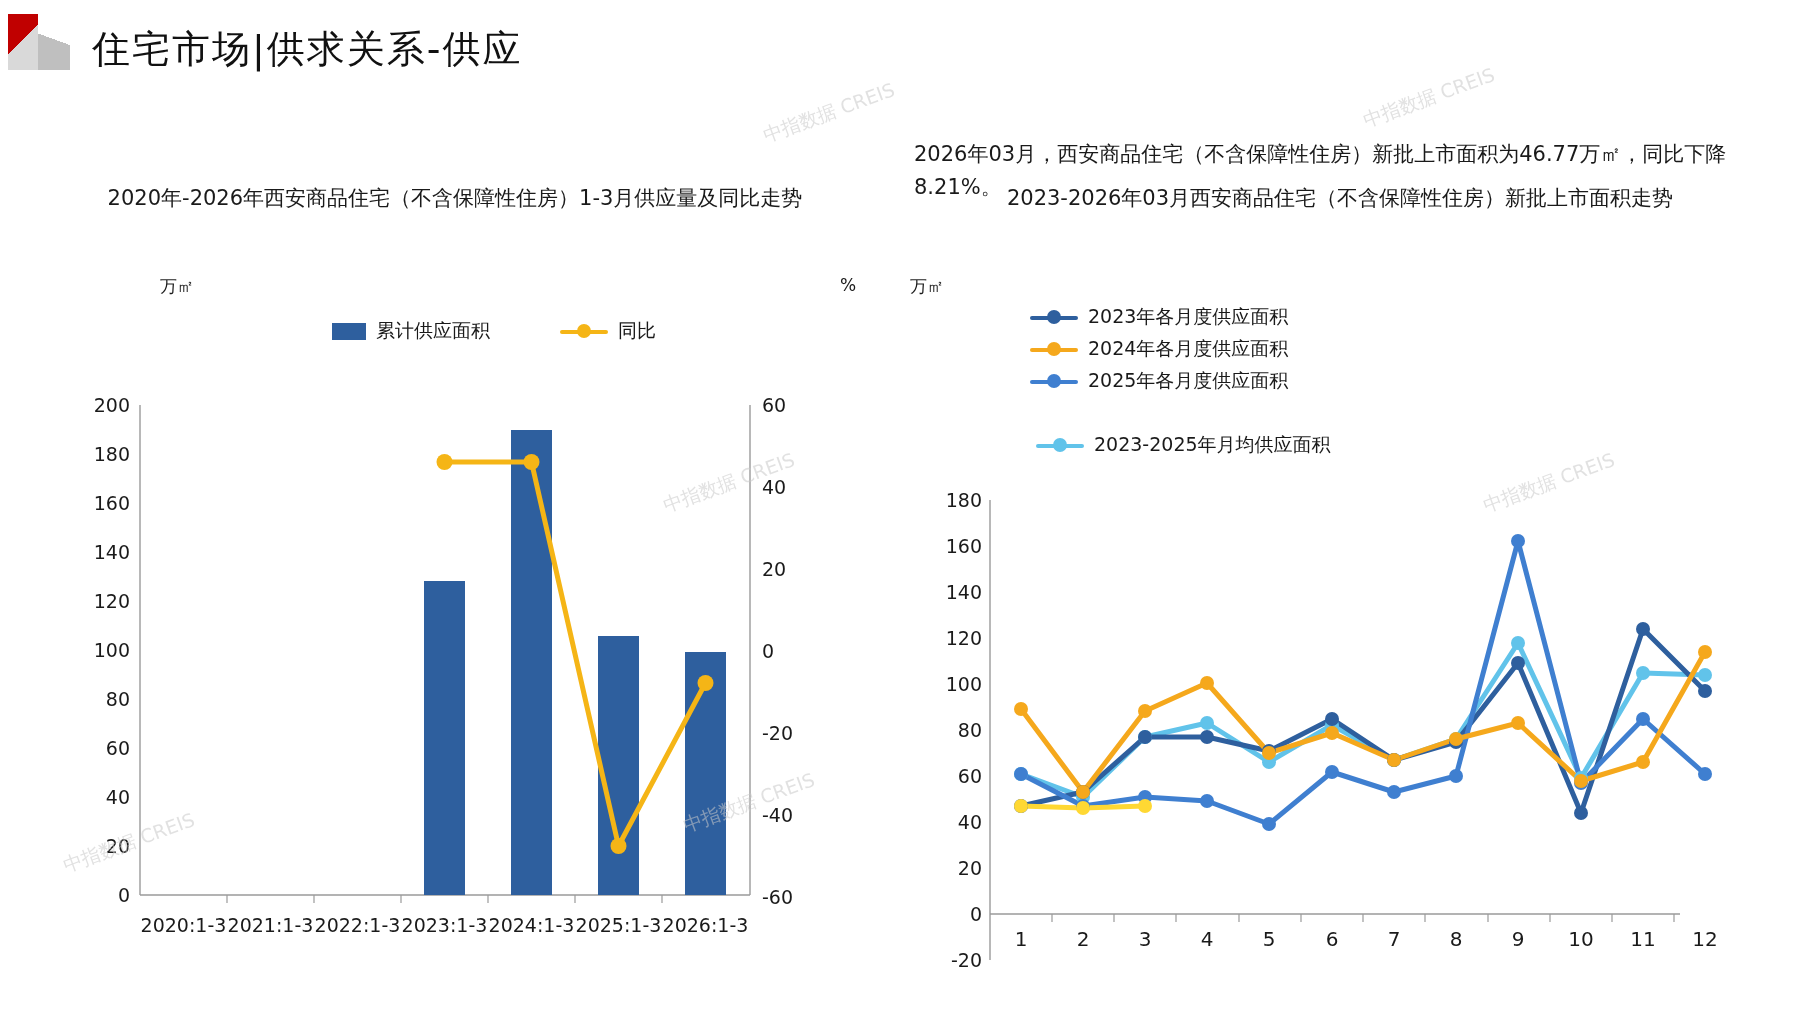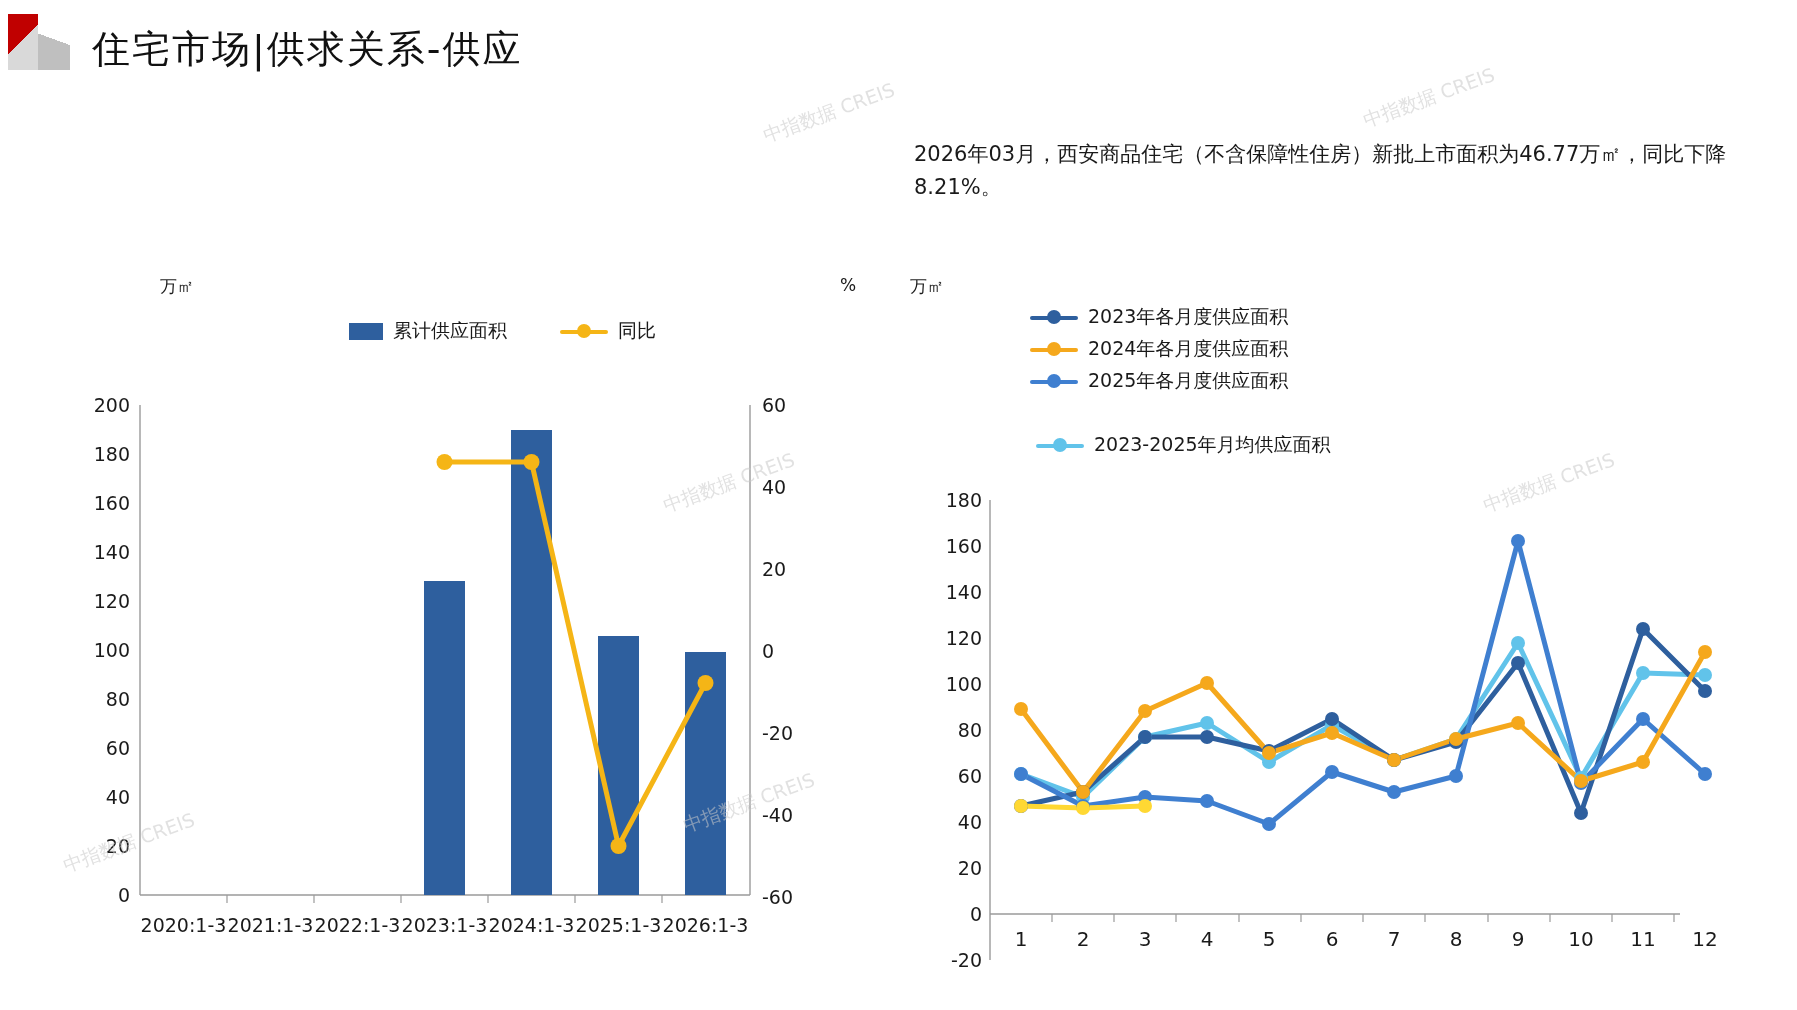--- a/index.html
+++ b/index.html
@@ -85,25 +85,26 @@
 <div class="header">
   <div class="logo">
     <div class="red"></div>
     <div class="grey"></div>
     <div class="white"></div>
   </div>
   <div class="title">住宅市场|供求关系-供应</div>
 </div>
 
 <div class="panel panel-left">
+  <div class="chart-title">2020年-2026年西安商品住宅（不含保障性住房）1-3月供应量及同比走势</div>
 
   <div class="axis-unit" style="left:160px;top:185px;">万㎡</div>
   <div class="axis-unit" style="left:840px;top:185px;">%</div>
 
-  <div class="legend-row" style="left:337px;top:228px;padding-left:12px;">
+  <div class="legend-row" style="left:320px;top:228px;padding-left:12px;">
     <span class="swatch-bar"></span>
     <span>累计供应面积</span>
   </div>
   <div class="legend-row" style="left:560px;top:228px;">
     <span class="legend-line">
       <span class="ln" style="background:#f5b516;"></span>
       <span class="dot" style="background:#f5b516;"></span>
     </span>
     <span>同比</span>
   </div>
@@ -169,20 +170,21 @@
       <text x="434.5" y="577">2023:1-3</text>
       <text x="521.5" y="577">2024:1-3</text>
       <text x="608.5" y="577">2025:1-3</text>
       <text x="695.5" y="577">2026:1-3</text>
     </g>
   </svg>
 </div>
 
 <div class="panel panel-right">
   <div class="summary">2026年03月，西安商品住宅（不含保障性住房）新批上市面积为46.77万㎡，同比下降8.21%。</div>
+  <div class="chart-title">2023-2026年03月西安商品住宅（不含保障性住房）新批上市面积走势</div>
 
   <div class="axis-unit" style="left:10px;top:185px;">万㎡</div>
 
   <div class="legend-row" style="left:130px;top:214px;">
     <span class="legend-line">
       <span class="ln" style="background:#2e5f9e;"></span>
         <span class="dot" style="background:#2e5f9e;"></span>
     </span>
     <span>2023年各月度供应面积</span>
   </div>

